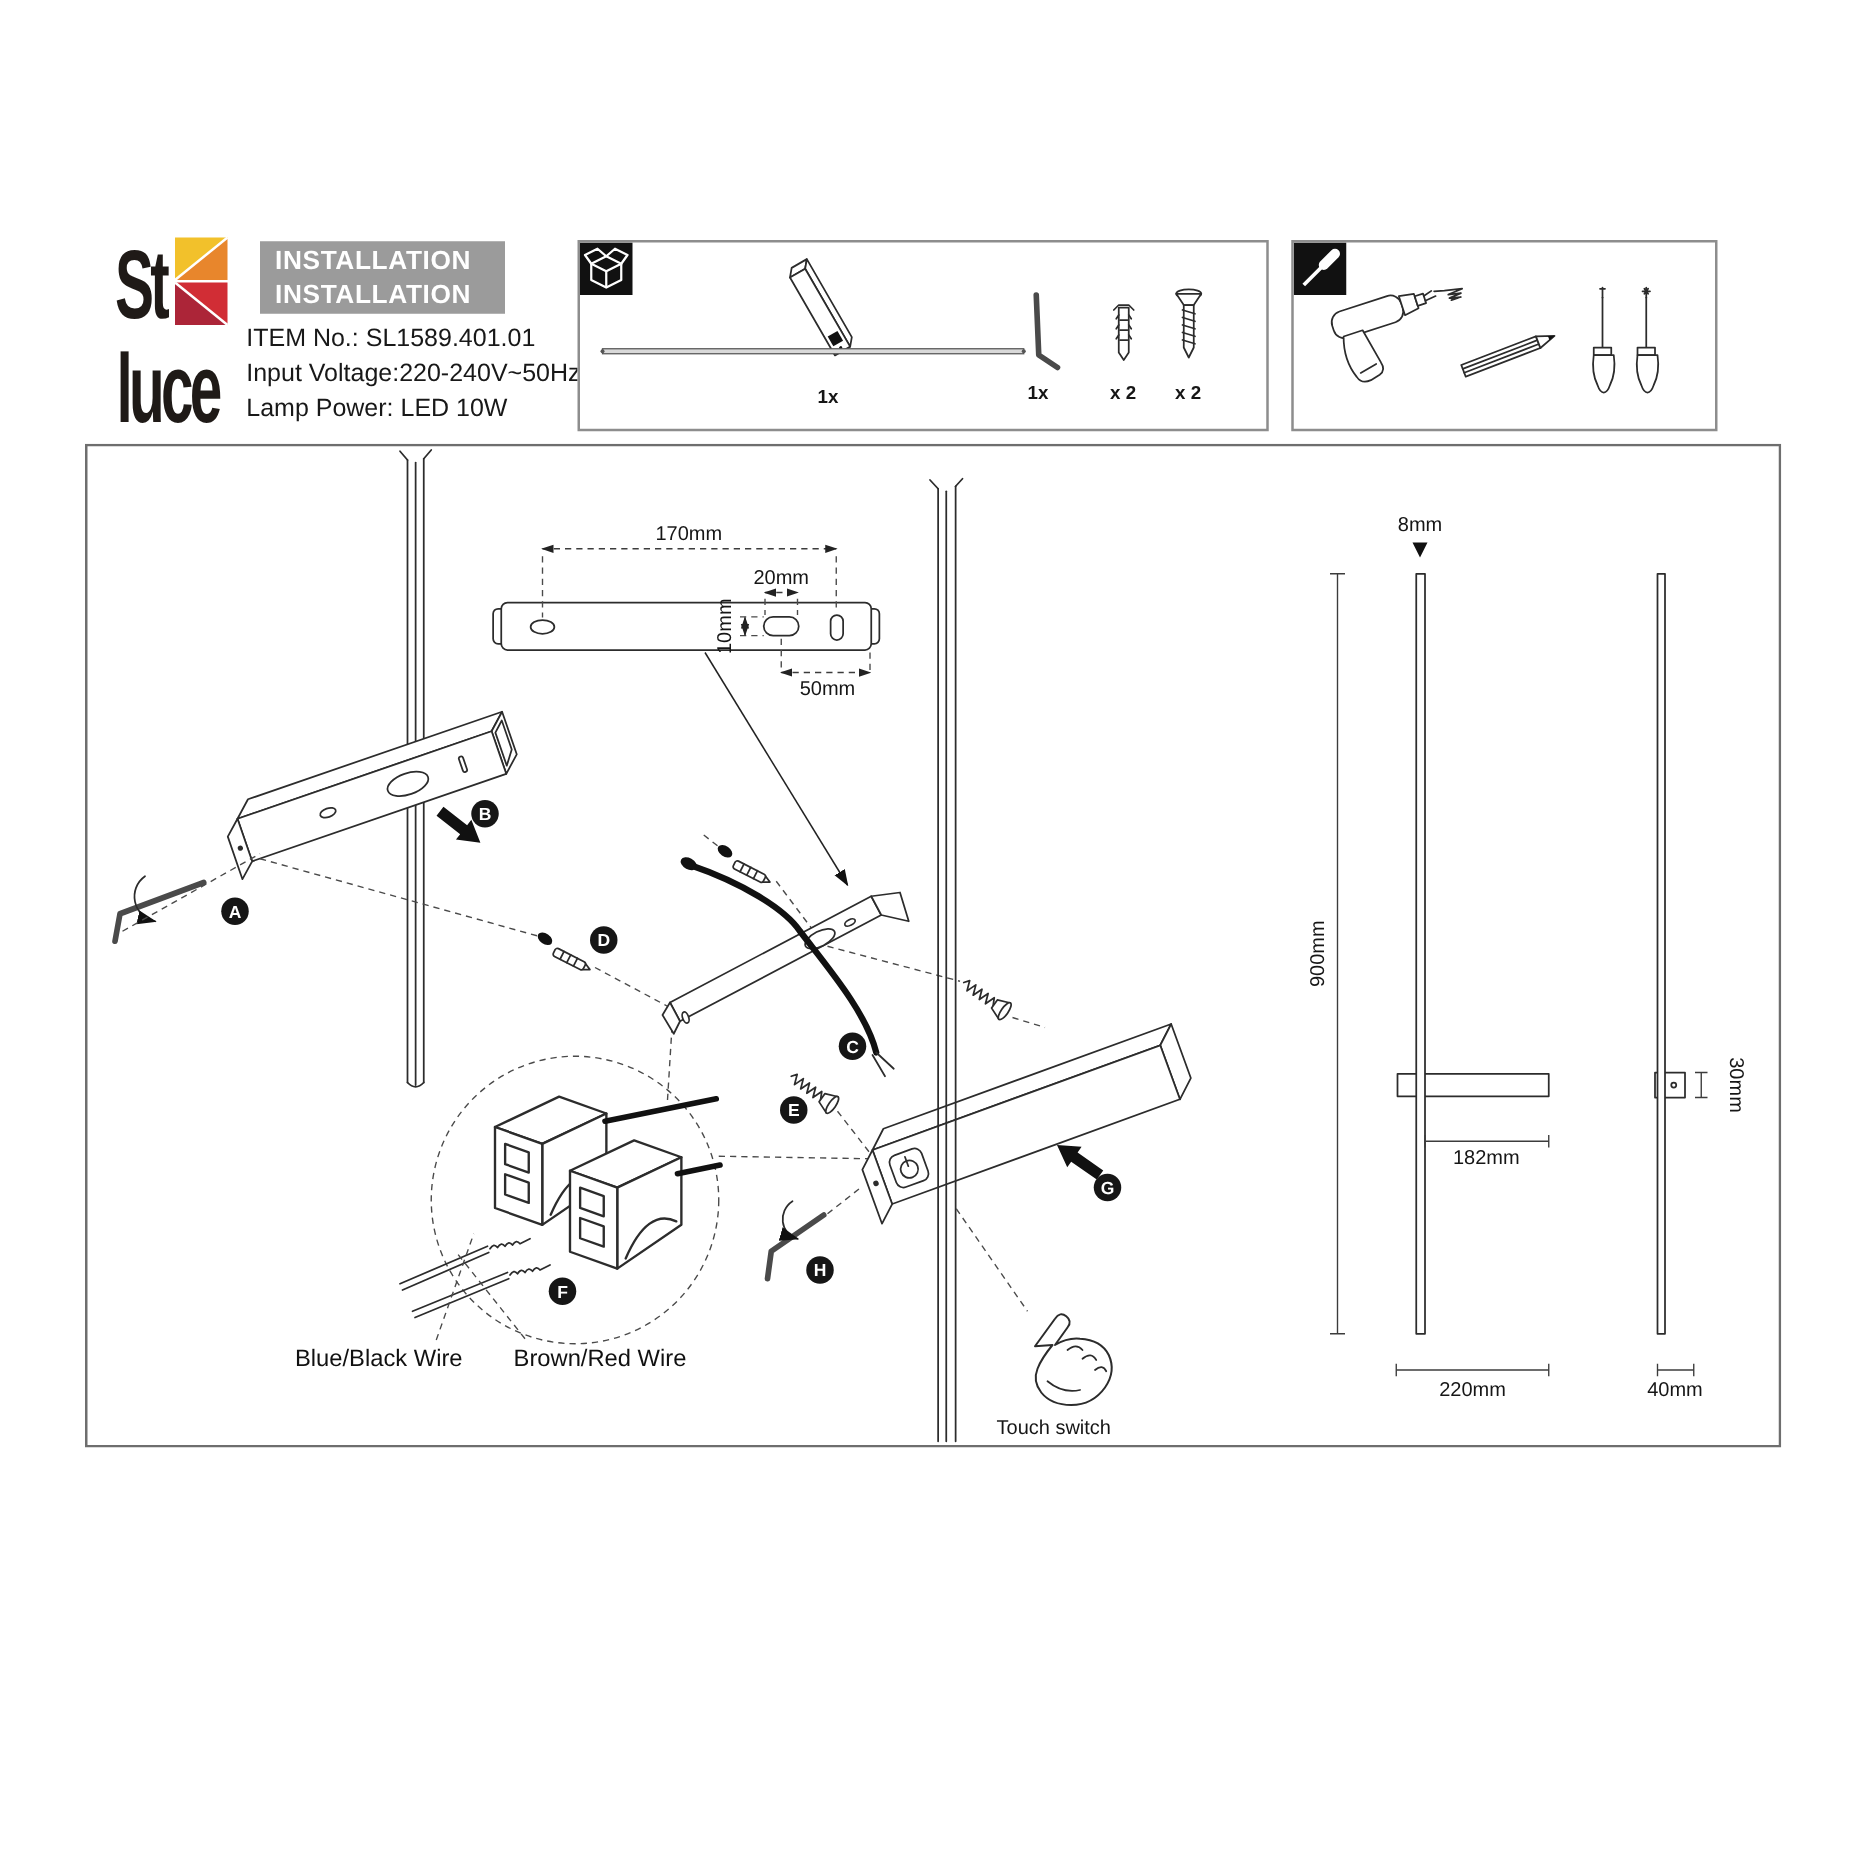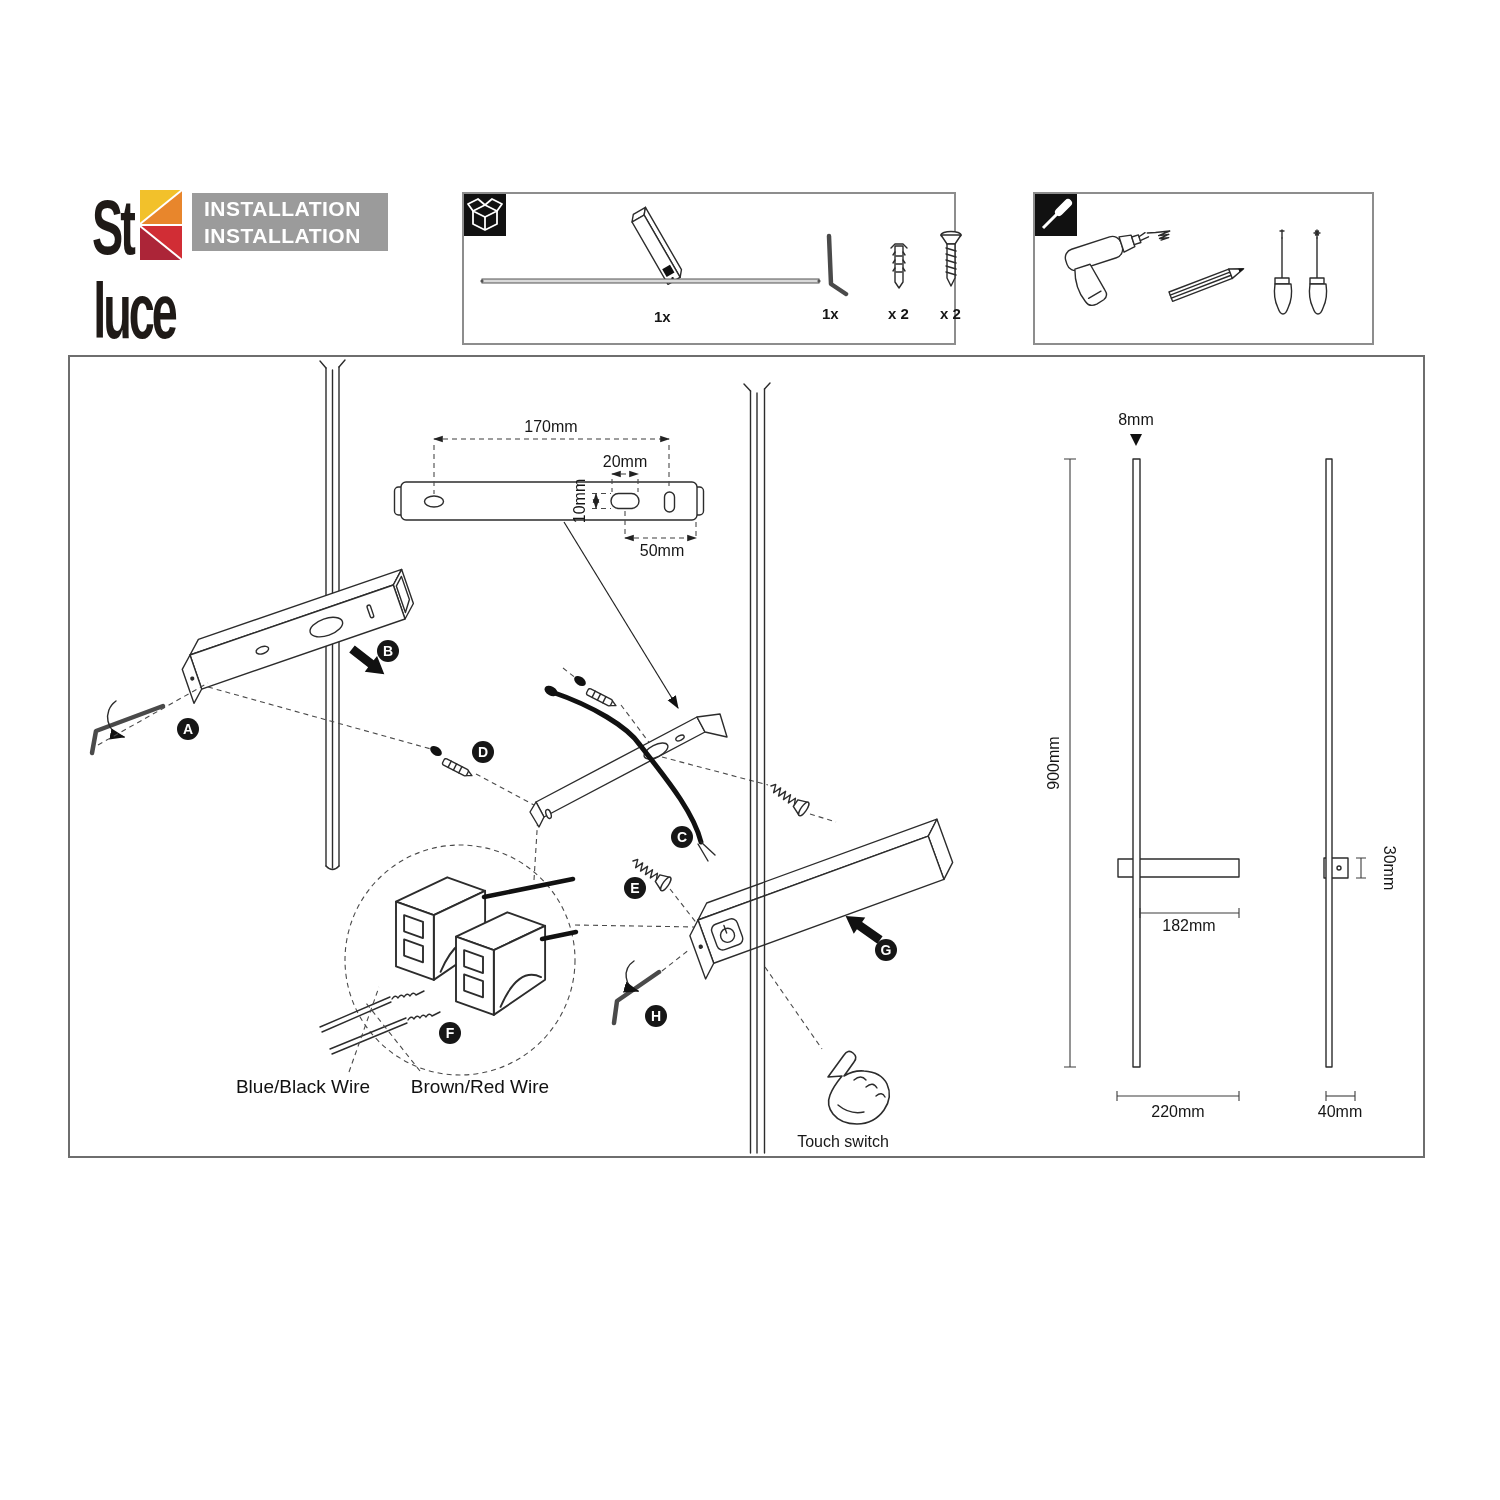--- a/index.html
+++ b/index.html
@@ -1,25 +1,25 @@
 <!DOCTYPE html>
 <html><head>
 <meta charset="utf-8">
 <style>
   html,body{margin:0;padding:0;background:#fff;}
   .page{position:relative;width:1500px;height:1500px;background:#ffffff;
         font-family:"Liberation Sans",sans-serif;overflow:hidden;}
   .abs{position:absolute;}
   
-  .title-box{left:192px;top:193px;width:196px;height:58px;background:#9b9b9b;
+  .title-box{left:208px;top:193px;width:196px;height:58px;background:#9b9b9b;
              color:#fff;font-weight:bold;font-size:21px;line-height:27px;
              padding:2px 0 0 12px;box-sizing:border-box;letter-spacing:.5px;}
   .info{left:197px;top:257px;width:290px;font-size:20px;color:#181818;line-height:28px;}
   .panel{border:2px solid #8d8d8d;background:#fff;box-sizing:border-box;}
-  .parts-panel{left:462px;top:192px;width:494px;height:153px;}
+  .parts-panel{left:462px;top:192px;width:553px;height:153px;}
   .tools-panel{left:1033px;top:192px;width:341px;height:153px;}
   
   svg text{font-family:"Liberation Sans",sans-serif;}
   .ln{stroke:#2c2c2c;stroke-width:1.4;fill:none;stroke-linecap:round;stroke-linejoin:round;}
   .fw{fill:#ffffff;stroke:#2c2c2c;stroke-width:1.4;stroke-linejoin:round;}
   .dash{stroke:#4a4a4a;stroke-width:1.1;fill:none;stroke-dasharray:5 4;}
   .dim{stroke:#3c3c3c;stroke-width:1.1;fill:none;}
   .dimt{font-size:16px;fill:#161616;}
   .qty{font-size:15px;font-weight:bold;fill:#161616;}
   .thick{stroke:#111;fill:none;stroke-linecap:round;}
@@ -47,20 +47,25 @@
     </g>
     <g transform="scale(0.60,1)">
       <text x="2" y="150" font-size="78" font-weight="bold" letter-spacing="-5" fill="#1f1a17">luce</text>
     </g>
   </svg>
 
   <div class="abs title-box">
     <div>INSTALLATION</div>
     <div>INSTALLATION</div>
   </div>
+  <div class="abs info">
+    <div>ITEM No.: SL1589.401.01</div>
+    <div>Input Voltage:220-240V~50Hz</div>
+    <div>Lamp Power: LED 10W</div>
+  </div>
 
   <div class="abs panel parts-panel">
     <svg width="549" height="149" viewBox="0 0 549 149">
       <rect x="0" y="0" width="42" height="42" fill="#111"></rect>
       <g stroke="#fff" stroke-width="1.8" fill="none" stroke-linejoin="round">
         <polygon points="9,17 21,11 33,17 21,23"></polygon>
         <polyline points="9,17 9,30 21,36 33,30 33,17"></polyline>
         <line x1="21" y1="23" x2="21" y2="36"></line>
         <polyline points="9,17 4,10 14,5 21,11"></polyline>
         <polyline points="33,17 38,10 28,5 21,11"></polyline>

